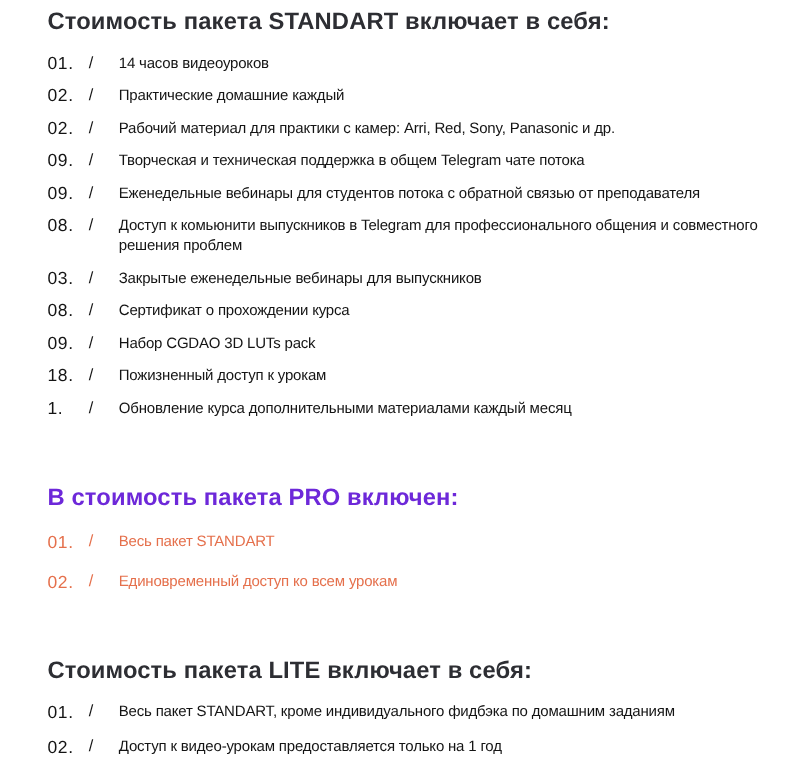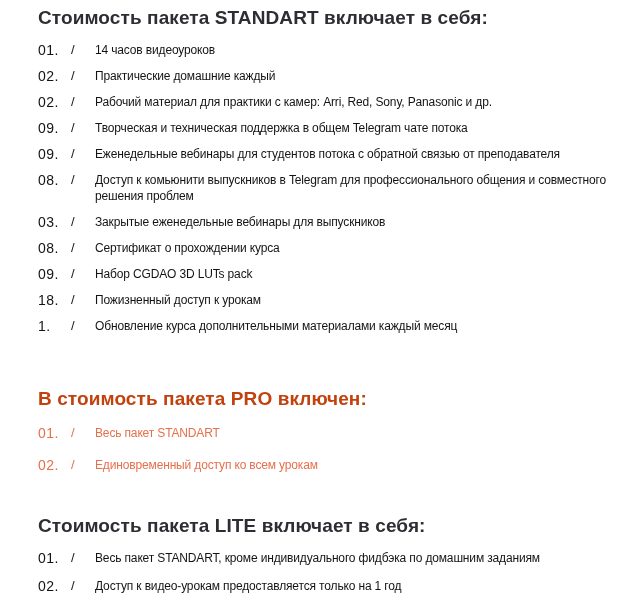--- a/index.html
+++ b/index.html
@@ -16,21 +16,21 @@
     padding: 7px 20px 0 38px;
   }
   .section { display: block; }
   .section-heading {
     font-size: 19px;
     font-weight: bold;
     line-height: 22px;
     letter-spacing: 0.1px;
     color: #2d2e33;
   }
-  .section.accent .section-heading { color: #c2410c; }
+  .section.accent .section-heading { color: #6d28d9; }
   .items {
     display: flex;
     flex-direction: column;
     gap: 10px;
     margin-top: 13px;
   }
   .row {
     display: flex;
     align-items: flex-start;
     color: #141414;
@@ -52,21 +52,21 @@
   .item-text {
     flex: 1;
     max-width: 525px;
     font-size: 12px;
     font-weight: normal;
     line-height: 16px;
     letter-spacing: -0.15px;
   }
   .section-pro { margin-top: 54px; }
   .section-pro .items { margin-top: 15px; gap: 16px; }
-  .section-lite { margin-top: 42px; }
+  .section-lite { margin-top: 53px; }
   .section-lite .items { margin-top: 13px; gap: 12px; }
 </style>
 </head>
 <body>
 
 <div class="page">
 
   <div class="section section-standart">
     <h2 class="section-heading">Стоимость пакета STANDART включает в себя:</h2>
     <div class="items">

